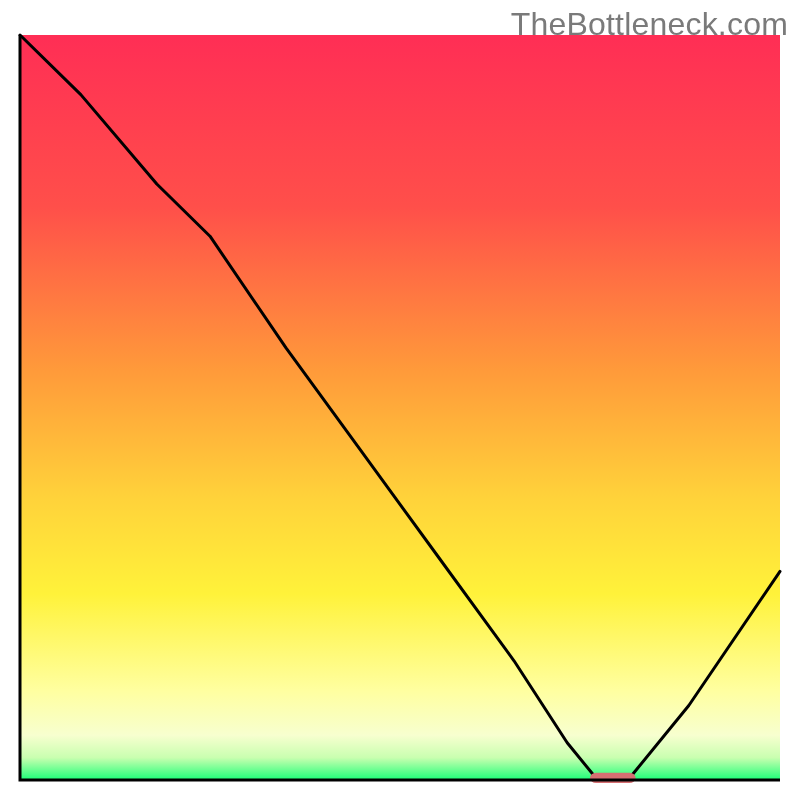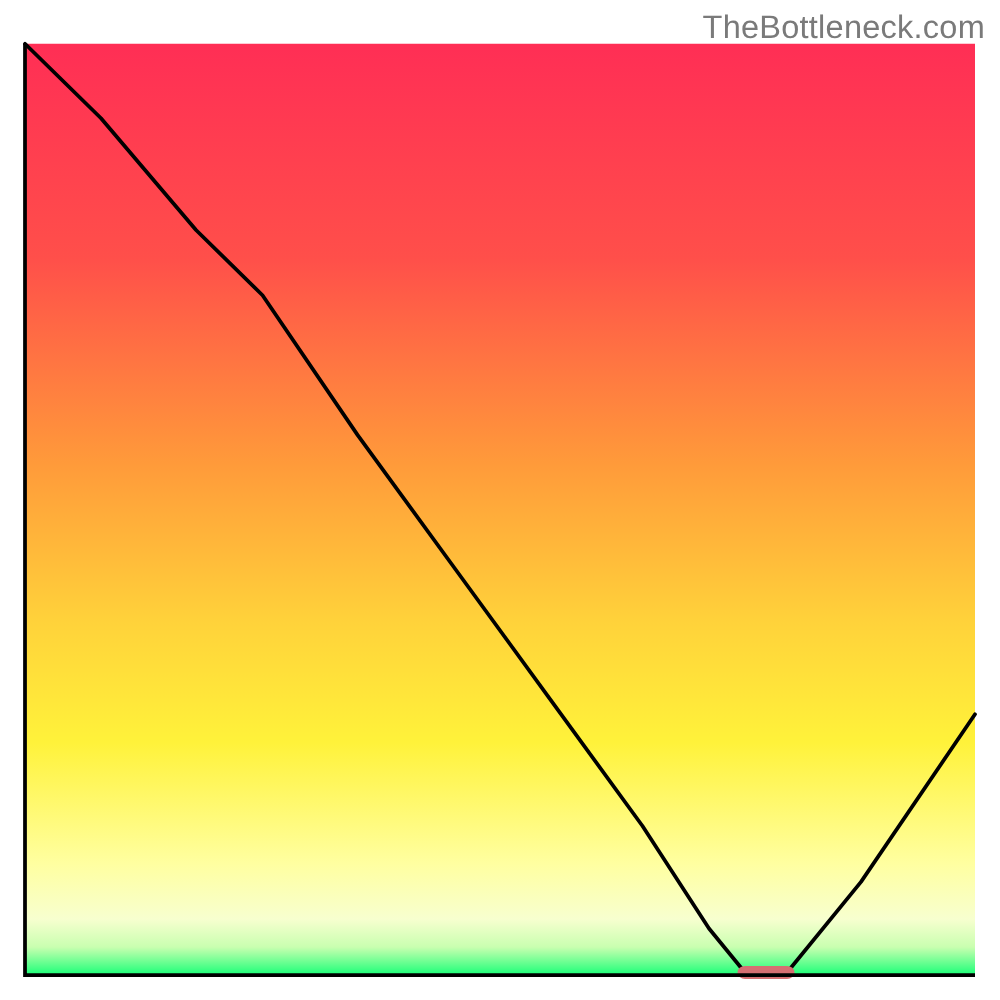--- a/index.html
+++ b/index.html
@@ -12,21 +12,21 @@
   }
   .wrap {
     position: relative;
     width: 800px;
     height: 800px;
   }
   .watermark {
     position: absolute;
     top: 6px;
     right: 12px;
-    font-size: 26px;
+    font-size: 32px;
     font-weight: 500;
     color: #7a7a7a;
     letter-spacing: 0.2px;
     z-index: 20;
     user-select: none;
   }
   svg.plot {
     position: absolute;
     left: 0;
     top: 0;

